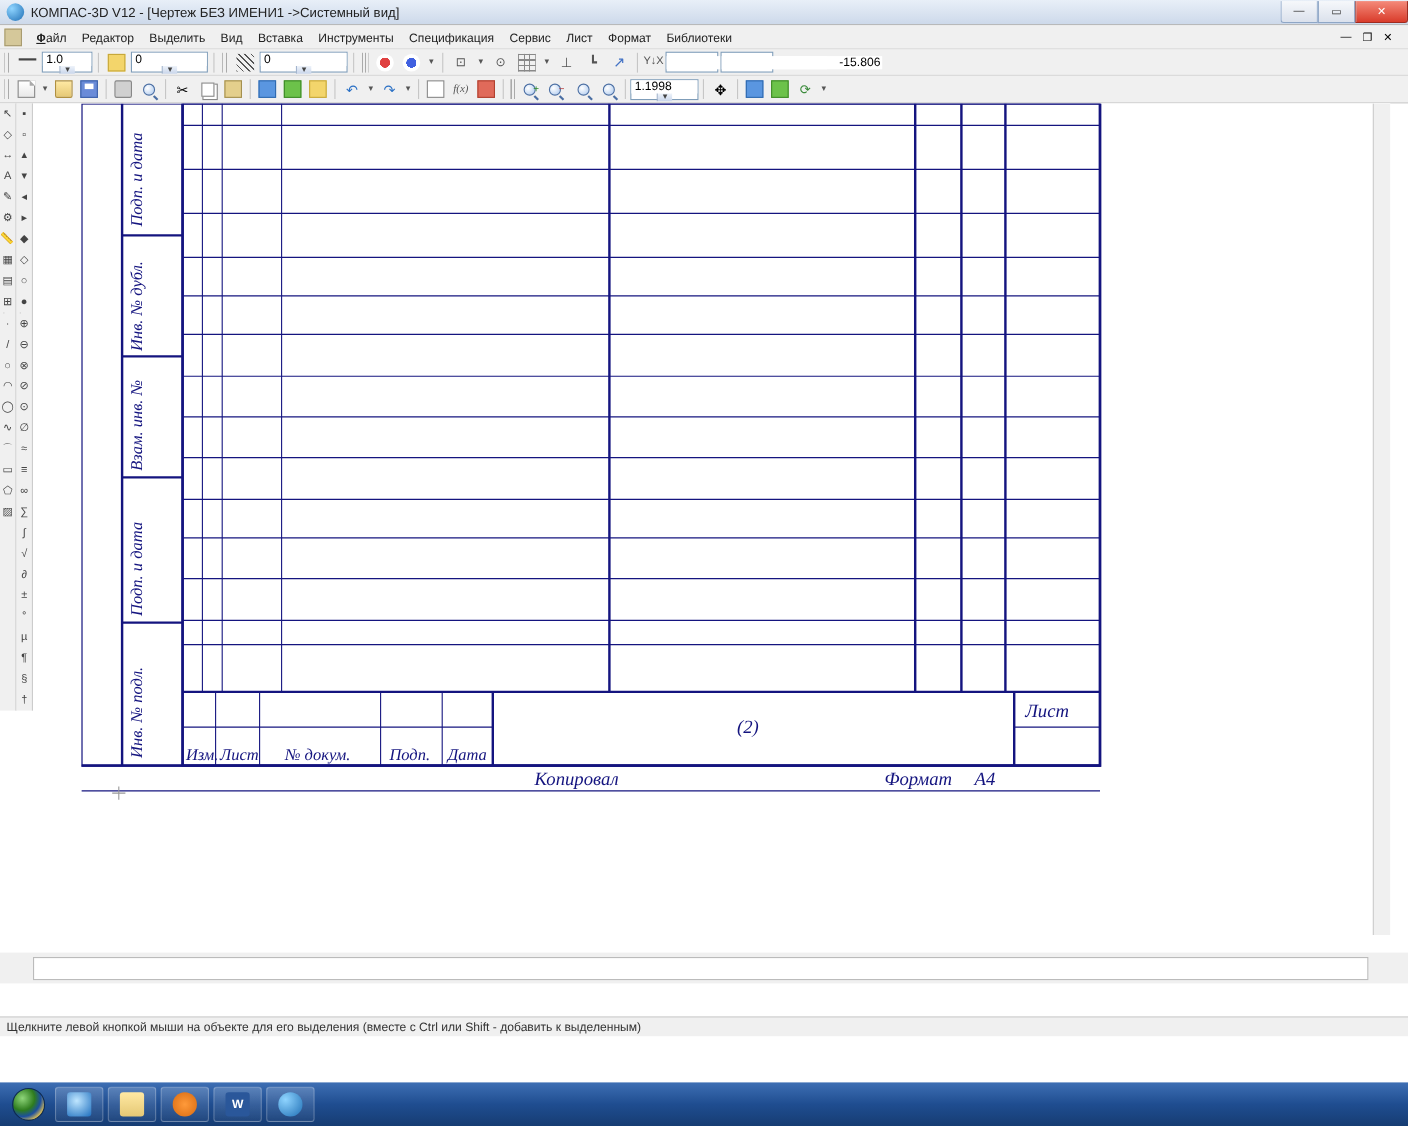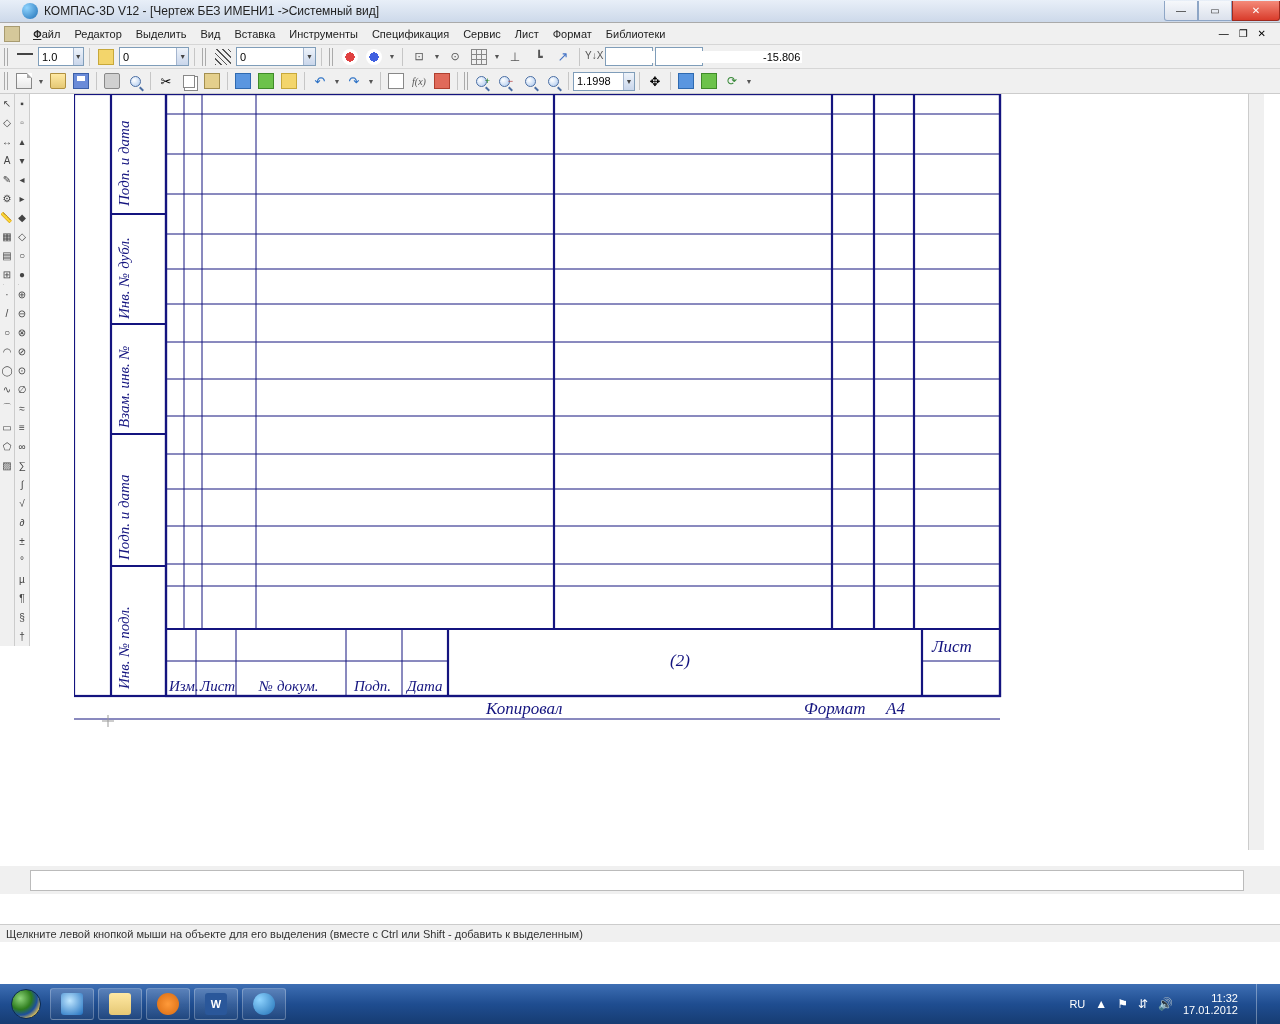--- a/index.html
+++ b/index.html
@@ -1,19 +1,19 @@
 <!DOCTYPE html>
 <html><head>
 <meta charset="utf-8">
 <style>
 * { margin: 0; padding: 0; box-sizing: border-box; font-family: Tahoma, Arial, sans-serif; font-size: 11px; }
 body { background: #fff; width: 1280px; height: 1024px; overflow: hidden; position: relative; }
 
 
-.titlebar { height: 23px; background: linear-gradient(#e8eff8, #cdd9ea); display: flex; align-items: center; padding-left: 22px; border-bottom: 1px solid #aaa; }
+.titlebar { height: 23px; background: linear-gradient(#e8eff8, #cdd9ea); display: flex; align-items: center; padding-left: 6px; border-bottom: 1px solid #aaa; }
 .titlebar .appicon { width: 16px; height: 16px; border-radius: 50%; background: radial-gradient(circle at 30% 30%, #8fd4ff, #1f6fb5); margin-right: 6px; }
 .titlebar .title { font-size: 12px; color: #222; }
 .winbtns { margin-left: auto; display: flex; }
 .winbtn { width: 34px; height: 20px; display: flex; align-items: center; justify-content: center; font-size: 10px; color: #333; background: linear-gradient(#f6f8fb,#dbe1ec); border: 1px solid #8ea6c6; border-top: none; margin-right: 0; }
 .winbtn.min { border-radius: 0 0 0 3px; }
 .winbtn.max {}
 .winbtn.close { background: linear-gradient(#f48a7a,#d93c2b); color: #fff; border-color: #9e2b1f; border-radius: 0 0 3px 0; width: 48px; }
 
 
 .menubar { height: 22px; background: #f0f0f0; display: flex; align-items: center; padding: 0 4px; border-bottom: 1px solid #d6d6d6; }
@@ -28,21 +28,21 @@
 
 
 .toolbar { height: 25px; background: #f0f0f0; display: flex; align-items: center; padding: 0 2px; gap: 1px; border-bottom: 1px solid #ccc; }
 
 .sep { width: 1px; height: 18px; background: #c6c6c6; margin: 0 3px; }
 .grip { width: 6px; height: 18px; background: repeating-linear-gradient(90deg,#aaa 0 1px,transparent 1px 3px); margin: 0 2px; }
 
 .tbtn { width: 22px; height: 22px; display: flex; align-items: center; justify-content: center; border: 1px solid transparent; cursor: default; }
 .dd { width: 10px; height: 22px; display: flex; align-items: center; justify-content: center; font-size: 7px; color: #555; }
 
-.combo { height: 19px; background: #fff; border: 1px solid #7f9db9; display: flex; align-items: center; }
+.combo { height: 19px; background: #fff; border: 1px solid #7f9db9; display: flex; align-items: center; flex-direction: column; }
 .combo input { border: none; outline: none; font-size: 11px; padding: 0 3px; width: 100%; }
 .combo .cbtn { width: 14px; height: 17px; background: linear-gradient(#eef3fa,#c9d6eb); border-left: 1px solid #a4b5ce; display: flex; align-items: center; justify-content: center; font-size: 7px; color: #444; }
 
 .coordbox { height: 19px; background: #fff; border: 1px solid #7f9db9; display: flex; align-items: center; }
 .coordbox input { border: none; outline: none; font-size: 11px; padding: 0 2px; text-align: right; }
 
 
 .ico { width: 16px; height: 16px; display: inline-block; }
 .i-new { background: linear-gradient(#fff,#e8e8e8); border: 1px solid #888; position: relative; }
 .i-new::after { content: ""; position: absolute; right: -1px; top: -1px; border-top: 5px solid #fff; border-left: 5px solid #aaa; }
@@ -467,25 +467,13 @@
     </div>
   <div class="taskbtn">
       <div class="ticon" style="background:radial-gradient(circle,#ff9a3a,#d86a10);border-radius:50%;"></div>
     </div>
   <div class="taskbtn">
       <div class="ticon" style="background:#2a579a;display:flex;align-items:center;justify-content:center;color:#fff;font-weight:bold;">W</div>
     </div>
   <div class="taskbtn">
       <div class="ticon" style="background:radial-gradient(circle at 30% 30%,#8fd4ff,#1f6fb5);border-radius:50%;"></div>
     </div>
-  <div class="tray">
-    <span>RU</span>
-    <span class="trayico">▲</span>
-    <span class="trayico">⚑</span>
-    <span class="trayico">⇵</span>
-    <span class="trayico">🔊</span>
-    <div class="clock">
-      <div>11:32</div>
-      <div>17.01.2012</div>
-    </div>
-    <div class="showdesktop"></div>
-  </div>
 </div>
 
 </body></html>

